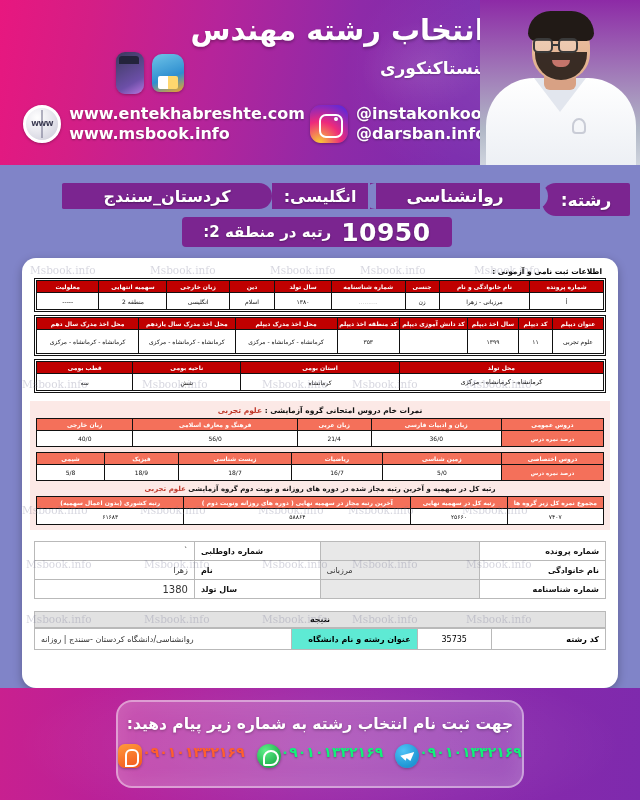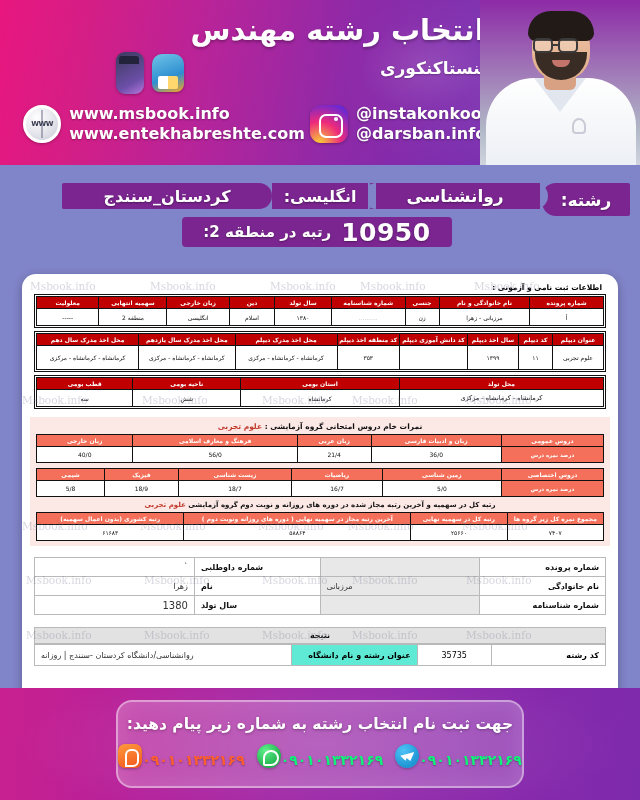--- a/index.html
+++ b/index.html
@@ -156,21 +156,20 @@
   }
 
   
   .doccard {
     position:absolute; left:22px; top:258px; width:596px; height:430px;
     background:#ffffff;
     border-radius:14px;
     box-shadow:0 3px 10px rgba(0,0,0,.28);
     overflow:hidden;
     padding:6px 8px;
-    margin-top:16px;
   }
   .wmlayer { position:absolute; inset:0; pointer-events:none; z-index:3; }
   .wm {
     position:absolute; color:rgba(120,120,150,0.30); font-size:10.5px;
     font-family:"DejaVu Serif","Liberation Serif",serif; white-space:nowrap; direction:ltr;
   }
 
   .sect { position:relative; z-index:2; }
   .sect-a { background:#ffffff; padding:2px 4px 4px; }
   .sect-title {
@@ -225,21 +224,21 @@
     background:rgba(255,255,255,0.18);
     border:2px solid rgba(255,255,255,0.45);
     border-radius:16px;
     box-shadow:inset 0 0 22px rgba(255,255,255,0.14);
   }
   .fmsg {
     text-align:center; color:#ffffff; font-size:15.5px; font-weight:bold;
     margin-top:13px; direction:rtl; text-shadow:0 1px 3px rgba(0,0,0,.32);
   }
   .frow { display:flex; align-items:center; justify-content:center; gap:12px; margin-top:11px; direction:ltr;}
-  .fitem { display:flex; align-items:flex-end; }
+  .fitem { display:flex; align-items:flex-start; }
   .fnum { color:#10f27a; font-size:14px; font-weight:bold; letter-spacing:0.4px;
           text-shadow:0 1px 2px rgba(0,0,0,.35); direction:ltr; }
   .fnum.eitaa { color:#ff5f2e; }
   .ic { width:24px;height:24px;border-radius:50%; flex:0 0 auto; position:relative;
         box-shadow:0 1px 3px rgba(0,0,0,.3); }
   .ic-tg { background:radial-gradient(circle at 35% 28%, #4fc3f7, #1e96d4 70%); }
   .ic-tg::after{ content:""; position:absolute; left:5px; top:8px; width:14px;height:9px;
      background:#fff; clip-path:polygon(0 42%, 100% 0, 72% 100%, 45% 66%, 38% 96%); }
   .ic-wa { background:radial-gradient(circle at 35% 28%, #5ef08a, #1faf4b 70%); }
   .ic-wa::after{ content:""; position:absolute; left:6px; top:6px; width:12px;height:12px;
@@ -259,22 +258,22 @@
 
   <div class="mascots">
     <div class="mascot-b"></div>
     <div class="mascot-a"></div>
   </div>
 
   <div class="contact-row">
     <div class="ct-block ct-web">
       <span class="icon-globe"></span>
       <span class="ct-lines">
+        <span>www.entekhabreshte.com</span>
         <span>www.msbook.info</span>
-        <span>www.entekhabreshte.com</span>
       </span>
     </div>
     <div class="ct-block ct-insta">
       <span class="icon-insta"></span>
       <span class="ct-lines">
         <span>@instakonkoori</span>
         <span>@darsban.info</span>
       </span>
     </div>
   </div>

